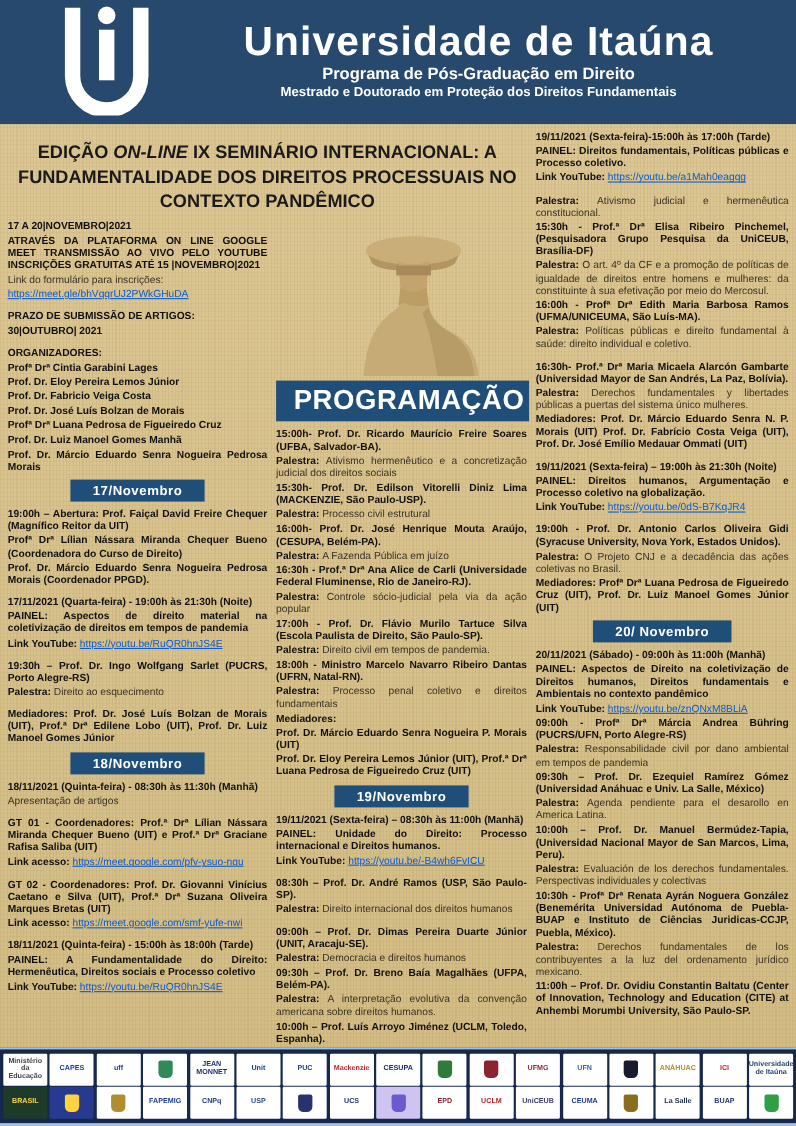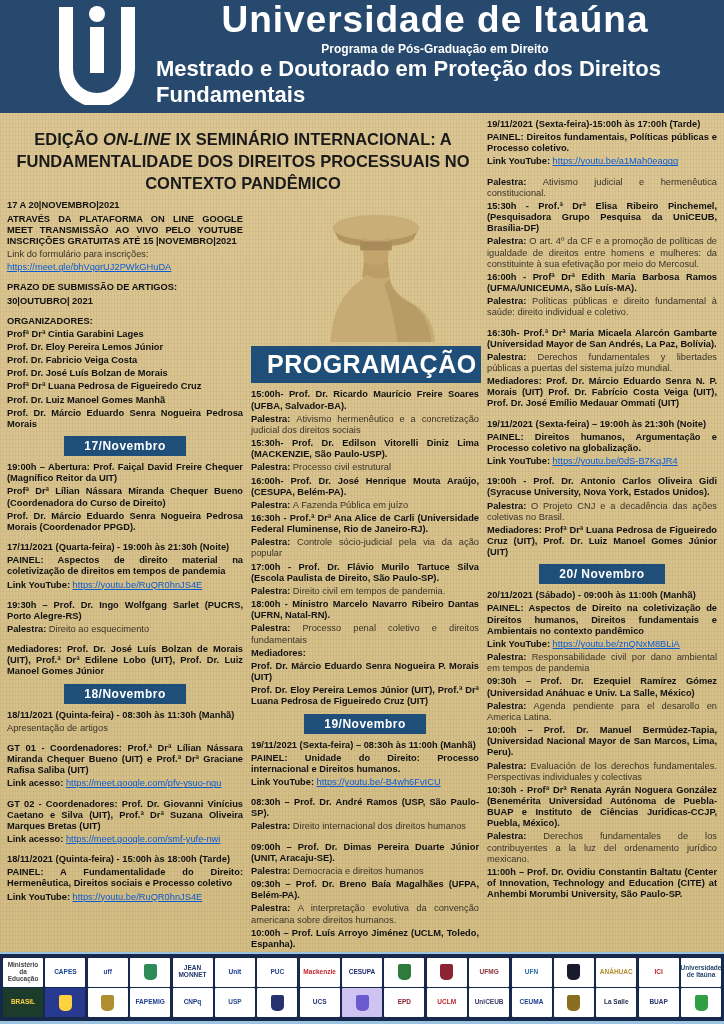--- a/index.html
+++ b/index.html
@@ -10,22 +10,22 @@
     position:relative;
   }
   
   .top-banner{
     height:113px;background:#27496d;color:#fff;
     display:flex;align-items:center;box-sizing:border-box;padding:4px 10px 8px 38px;
   }
   .logo-mark{flex:0 0 118px;display:flex;justify-content:center;}
   .head-text{flex:1;display:flex;flex-direction:column;align-items:center;}
   .uni-name{font-size:37px;font-weight:bold;letter-spacing:1px;line-height:1.05;}
-  .uni-sub1{font-size:12px;font-weight:bold;margin-top:2px;}
-  .uni-sub2{font-size:22px;font-weight:bold;}
+  .uni-sub1{font-size:15px;font-weight:bold;margin-top:2px;}
+  .uni-sub2{font-size:12px;font-weight:bold;}
   
   .poster-body{
     height:839px;box-sizing:border-box;overflow:hidden;
     background:
       repeating-linear-gradient(90deg, rgba(120,90,40,.08) 0 1px, transparent 1px 3px),
       repeating-linear-gradient(0deg, rgba(120,90,40,.05) 0 1px, transparent 1px 4px),
       linear-gradient(#dcc794,#d3bd85);
     display:flex;padding:4px 5px 0 5px;gap:4px;
   }
   .col{box-sizing:border-box;overflow:hidden;}
@@ -191,34 +191,35 @@
       <div class="tblock"><span class="b">PAINEL:  Direitos fundamentais, Políticas públicas e Processo coletivo.</span></div>
       <div class="tblock"><span class="b">Link YouTube: </span><a class="lnk" href="#">https://youtu.be/a1Mah0eagqg</a></div>
       <div class="gapblock"></div>
       <div class="tblock"><span class="b">Palestra: </span><span class="r">Ativismo judicial e hermenêutica constitucional.</span></div>
       <div class="tblock"><span class="b">15:30h - Prof.ª Drª Elisa Ribeiro Pinchemel, (Pesquisadora Grupo Pesquisa da UniCEUB, Brasília-DF)</span></div>
       <div class="tblock"><span class="b">Palestra: </span><span class="r">O art. 4º da CF e a promoção de políticas de igualdade de direitos entre homens e mulheres: da constituinte à sua efetivação por meio do Mercosul.</span></div>
       <div class="tblock"><span class="b">16:00h - Profª Drª Edith Maria Barbosa Ramos (UFMA/UNICEUMA, São Luís-MA).</span></div>
       <div class="tblock"><span class="b">Palestra: </span><span class="r">Políticas públicas e direito fundamental à saúde: direito individual e coletivo.</span></div>
       <div class="gapblock"></div>
       <div class="tblock"><span class="b">16:30h- Prof.ª Drª Maria Micaela Alarcón Gambarte (Universidad Mayor de San Andrés, La Paz, Bolívia).</span></div>
-      <div class="tblock"><span class="b">Palestra: </span><span class="r">Derechos fundamentales y libertades públicas a puertas del sistema juízo mundial.</span></div>
+      <div class="tblock"><span class="b">Palestra: </span><span class="r">Derechos fundamentales y libertades públicas a puertas del sistema único mulheres.</span></div>
       <div class="tblock"><span class="b">Mediadores: Prof. Dr. Márcio Eduardo Senra N. P. Morais (UIT) Prof. Dr. Fabrício Costa Veiga (UIT), Prof. Dr. José Emílio Medauar Ommati (UIT)</span></div>
       <div class="gapblock"></div>
       <div class="tblock"><span class="b">19/11/2021 (Sexta-feira) – 19:00h às 21:30h (Noite)</span></div>
       <div class="tblock"><span class="b">PAINEL:  Direitos humanos, Argumentação e Processo coletivo na globalização.</span></div>
       <div class="tblock"><span class="b">Link YouTube: </span><a class="lnk" href="#">https://youtu.be/0dS-B7KqJR4</a></div>
       <div class="gapblock"></div>
       <div class="tblock"><span class="b">19:00h - Prof. Dr. Antonio Carlos Oliveira Gidi (Syracuse University, Nova York, Estados Unidos).</span></div>
       <div class="tblock"><span class="b">Palestra: </span><span class="r">O Projeto CNJ e a decadência das ações coletivas no Brasil.</span></div>
       <div class="tblock"><span class="b">Mediadores: Profª Drª Luana Pedrosa de Figueiredo Cruz (UIT), Prof. Dr. Luiz Manoel Gomes Júnior (UIT)</span></div>
       <div class="banner">20/ Novembro</div>
       <div class="tblock"><span class="b">20/11/2021 (Sábado) - 09:00h às 11:00h (Manhã)</span></div>
       <div class="tblock"><span class="b">PAINEL: Aspectos de Direito na coletivização de Direitos humanos, Direitos fundamentais e Ambientais no contexto pandêmico</span></div>
       <div class="tblock"><span class="b">Link YouTube: </span><a class="lnk" href="#">https://youtu.be/znQNxM8BLiA</a></div>
+      <div class="tblock"><span class="b">09:00h - Profª Drª Márcia Andrea Bühring (PUCRS/UFN, Porto Alegre-RS)</span></div>
       <div class="tblock"><span class="b">Palestra: </span><span class="r">Responsabilidade civil por dano ambiental em tempos de pandemia</span></div>
       <div class="tblock"><span class="b">09:30h – Prof. Dr. Ezequiel Ramírez Gómez (Universidad Anáhuac e Univ. La Salle, México)</span></div>
       <div class="tblock"><span class="b">Palestra: </span><span class="r">Agenda pendiente para el desarollo en America Latina.</span></div>
       <div class="tblock"><span class="b">10:00h – Prof. Dr. Manuel Bermúdez-Tapia, (Universidad Nacional Mayor de San Marcos, Lima, Peru).</span></div>
       <div class="tblock"><span class="b">Palestra: </span><span class="r">Evaluación de los derechos fundamentales. Perspectivas individuales y colectivas</span></div>
       <div class="tblock"><span class="b">10:30h - Profª Drª Renata Ayrán Noguera González (Benemérita Universidad Autónoma de Puebla-BUAP e Instituto de Ciências Juridicas-CCJP, Puebla, México).</span></div>
       <div class="tblock"><span class="b">Palestra: </span><span class="r">Derechos fundamentales de los contribuyentes a la luz del ordenamento jurídico mexicano.</span></div>
       <div class="tblock"><span class="b">11:00h – Prof. Dr. Ovidiu Constantin Baltatu (Center of Innovation, Technology and Education (CITE) at Anhembi Morumbi University, São Paulo-SP.</span></div>
     </div>
 </div>

